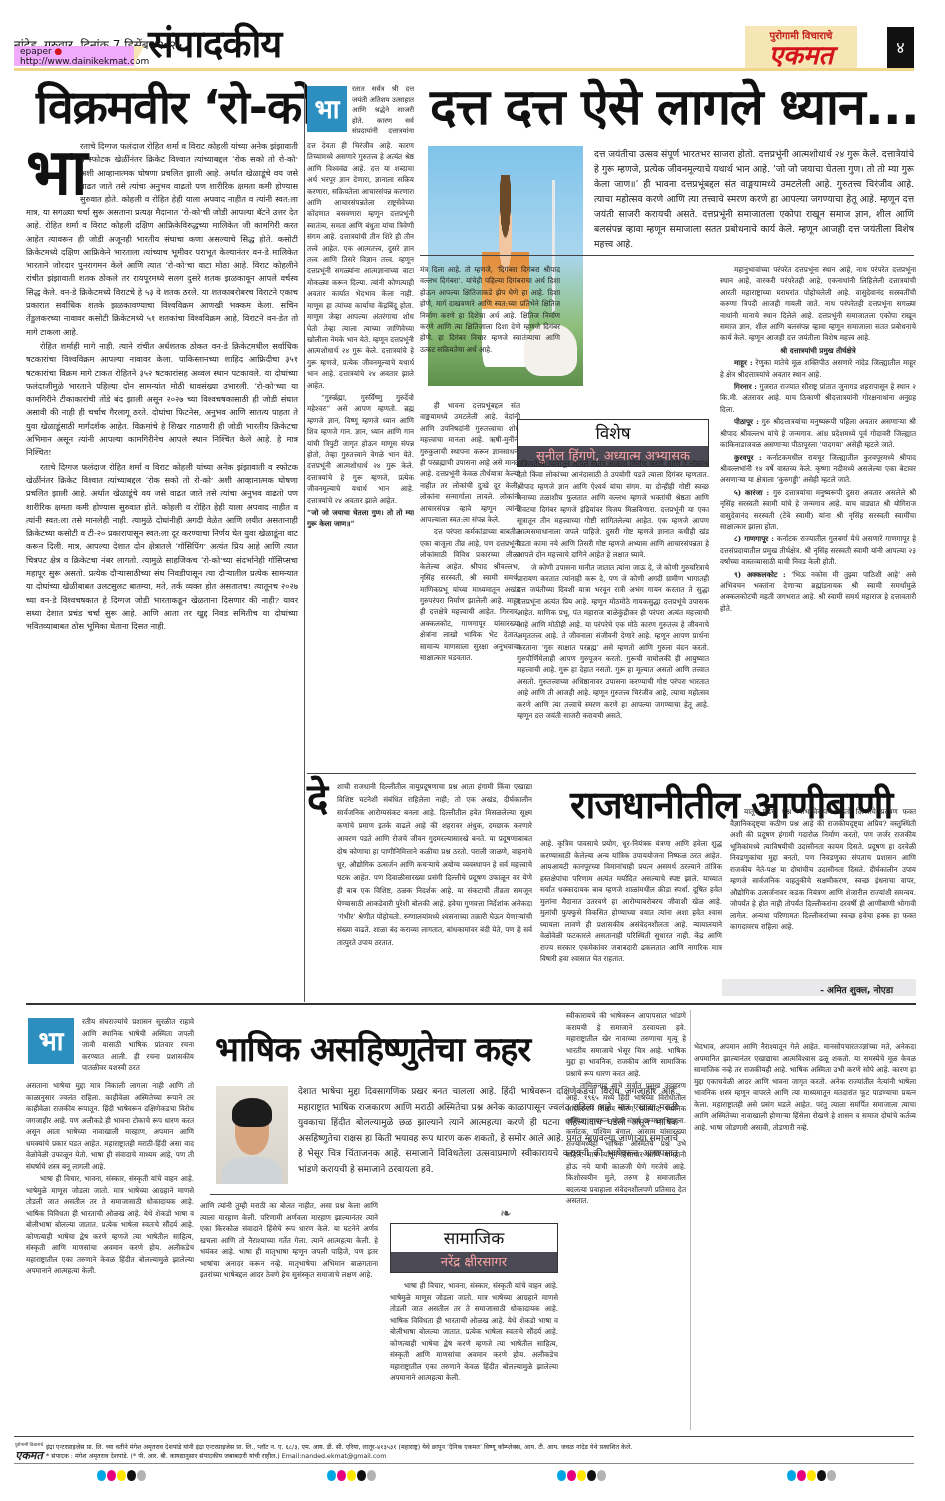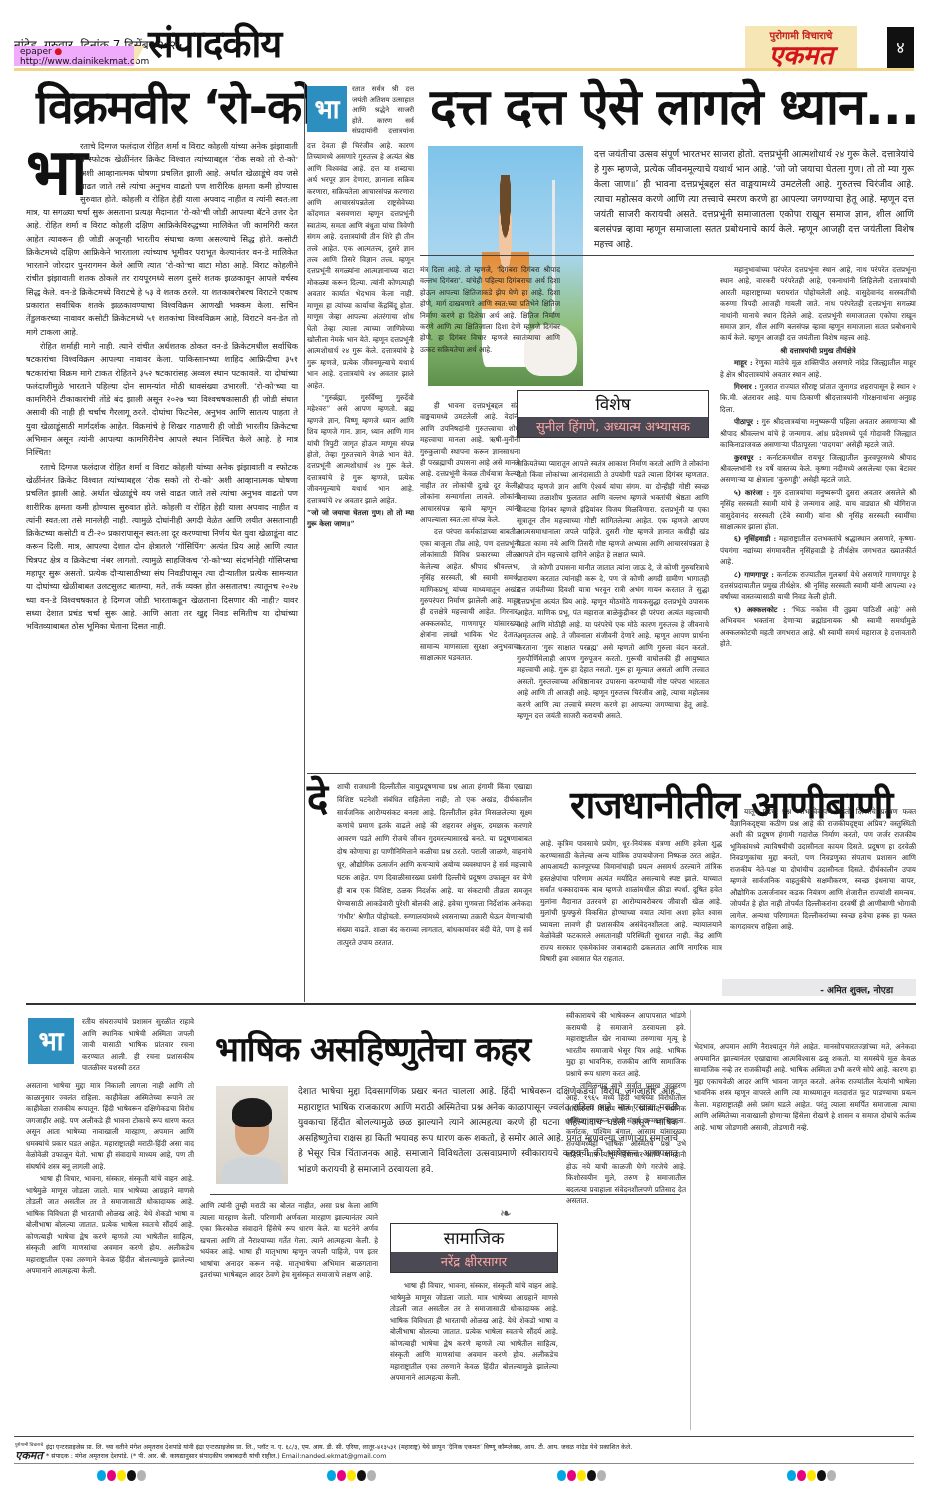--- a/index.html
+++ b/index.html
@@ -100,39 +100,38 @@
 <div class="abs txt" style="left:594px;top:146px;width:320px;height:105px;font-family:'DejaVu Sans',sans-serif;font-size:9.2px;line-height:15px;">दत्त जयंतीचा उत्सव संपूर्ण भारतभर साजरा होतो. दत्तप्रभूंनी आत्मशोधार्थ २४ गुरू केले. दत्तात्रेयांचे हे गुरू म्हणजे, प्रत्येक जीवनमूल्याचे यथार्थ भान आहे. ‘जो जो जयाचा घेतला गुण। तो तो म्या गुरू केला जाण॥’ ही भावना दत्तप्रभूंबद्दल संत वाङ्मयामध्ये उमटलेली आहे. गुरुतत्त्व चिरंजीव आहे. त्याचा महोत्सव करणे आणि त्या तत्त्वाचे स्मरण करणे हा आपल्या जगण्याचा हेतू आहे. म्हणून दत्त जयंती साजरी करायची असते. दत्तप्रभूंनी समाजातला एकोपा राखून समाज ज्ञान, शील आणि बलसंपन्न व्हावा म्हणून समाजाला सतत प्रबोधनाचे कार्य केले. म्हणून आजही दत्त जयंतीला विशेष महत्त्व आहे.</div>
 <div class="rule" style="left:420px;top:255px;width:494px;"></div>
 
 <div class="abs txt" style="left:420px;top:264px;width:140px;height:140px;font-size:7.2px;line-height:11.4px;">मंत्र दिला आहे. तो म्हणजे, ‘दिगंबरा दिगंबरा श्रीपाद वल्लभ दिगंबरा’. यांचेही पहिल्या दिगंबराचा अर्थ दिशा होऊन आपल्या क्षितिजाकडे झेप घेणे हा आहे. दिशा होणे, मार्ग दाखवणारे आणि स्वत:च्या प्रतिभेने क्षितिज निर्माण करणे हा दिशेचा अर्थ आहे. क्षितिज निर्माण करणे आणि त्या क्षितिजाला दिशा देणे म्हणजे दिगंबर होणे. हा दिगंबर विचार म्हणजे स्वातंत्र्याचा आणि उत्कट सक्रियतेचा अर्थ आहे.</div>
 
 <div class="abs txt" style="left:420px;top:400px;width:100px;height:370px;font-size:7.2px;line-height:11.4px;">
   <p>ही भावना दत्तप्रभूंबद्दल संत वाङ्मयामध्ये उमटलेली आहे. वेदांनी आणि उपनिषदांनी गुरुतत्त्वाचा शोध महत्त्वाचा मानला आहे. ऋषी-मुनींनी गुरुकुलाची स्थापना करून ज्ञानसाधना ही परब्रह्माची उपासना आहे असे मानले आहे. दत्तप्रभूंनी केवळ तीर्थयात्रा केल्या नाहीत तर लोकांची दुःखे दूर केली, लोकांना सन्मार्गाला लावले. लोकांनी आचारसंपन्न व्हावे म्हणून त्यांनी आपल्याला स्वत:ला संपन्न केले.</p>
   <p>दत्त परंपरा कर्मकांडाच्या बाबतीत एका बाजूला तीव्र आहे, पण दत्तप्रभूंनी लोकांसाठी विविध प्रकारच्या लीळा केलेल्या आहेत. श्रीपाद श्रीवल्लभ, नृसिंह सरस्वती, श्री स्वामी समर्थ, माणिकप्रभू यांच्या माध्यमातून अखंड गुरुपरंपरा निर्माण झालेली आहे. माहूर ही दत्तक्षेत्रे महत्त्वाची आहेत. गिरनार, अक्कलकोट, गाणगापूर यांसारख्या क्षेत्रांना लाखो भाविक भेट देतात. सामान्य माणसाला सुरक्षा अनुभवाचा साक्षात्कार घडवतात.</p>
 </div>
 
-<div class="abs byline-box" style="left:517px;top:390px;width:192px;height:48px;">
+<div class="abs byline-box" style="left:517px;top:419px;width:192px;height:48px;">
   <div class="byline-cat" style="height:26px;line-height:26px;">विशेष</div>
   <div class="byline-name" style="height:20px;line-height:20px;">सुनील हिंगणे, अध्यात्म अभ्यासक</div>
 </div>
 
 <div class="abs txt" style="left:517px;top:458px;width:192px;height:312px;font-size:7.2px;line-height:11.4px;">
   <p class="noind">सक्रियतेच्या प्यारातून आपले स्वतंत्र आकाश निर्माण करतो आणि ते लोकांना देतो किंवा लोकांच्या आनंदासाठी ते उपयोगी पडते त्याला दिगंबर म्हणतात. श्रीपाद म्हणजे ज्ञान आणि ऐश्वर्य यांचा संगम. या दोन्हीही गोष्टी स्वच्छ मनाच्या तळाशीच फुलतात आणि वल्लभ म्हणजे भक्तांची श्रेष्ठता आणि शेवटचा दिगंबर म्हणजे इंद्रियांवर विजय मिळविणारा. दत्तप्रभूंनी या एका सूत्रातून तीन महत्त्वाच्या गोष्टी सांगितलेल्या आहेत. एक म्हणजे आपण आत्मसमाधानाला जपले पाहिजे. दुसरी गोष्ट म्हणजे ज्ञानात कधीही खंड पडता कामा नये आणि तिसरी गोष्ट म्हणजे अभ्यास आणि आचारसंपन्नता हे आपले दोन महत्त्वाचे दागिने आहेत हे लक्षात घ्यावे.</p>
   <p>जे कोणी उपासना मानीत जातात त्यांना जाऊ दे, जे कोणी गुरुचरित्राचे पारायण करतात त्यांनाही करू दे, पण जे कोणी अगदी ग्रामीण भागातही दत्त जयंतीच्या दिवशी यात्रा भरवून रात्री अभंग गायन करतात ते सुद्धा दत्तप्रभूंना अत्यंत प्रिय आहे. म्हणून मोठमोठे गायकसुद्धा दत्तप्रभूंचे उपासक आहेत. माणिक प्रभू, पंत महाराज बाळेकुंद्रीकर ही परंपरा अत्यंत महत्त्वाची आहे आणि मोठीही आहे. या परंपरेचे एक मोठे कारण गुरुतत्त्व हे जीवनाचे अमृततत्त्व आहे. ते जीवनाला संजीवनी देणारे आहे. म्हणून आपण प्रार्थना करताना ‘गुरुः साक्षात परब्रह्म’ असे म्हणतो आणि गुरुला वंदन करतो. गुरुपौर्णिमेलाही आपण गुरुपूजन करतो. गुरूची वाघोलकी ही आयुष्यात महत्त्वाची आहे. गुरू हा देहात नसतो. गुरू हा मूल्यात असतो आणि तत्त्वात असतो. गुरुतत्त्वाच्या अधिष्ठानावर उपासना करण्याची गोष्ट परंपरा भारतात आहे आणि ती आजही आहे. म्हणून गुरुतत्त्व चिरंजीव आहे, त्याचा महोत्सव करणे आणि त्या तत्त्वाचे स्मरण करणे हा आपल्या जगण्याचा हेतू आहे. म्हणून दत्त जयंती साजरी करायची असते.</p>
 </div>
 
 <div class="abs txt" style="left:720px;top:264px;width:196px;height:506px;font-size:7.2px;line-height:11.4px;">
   <p>महानुभावांच्या परंपरेत दत्तप्रभूंना स्थान आहे, नाथ परंपरेत दत्तप्रभूंना स्थान आहे, वारकरी परंपरेतही आहे, एकनाथांनी लिहिलेली दत्तात्रयांची आरती महाराष्ट्राच्या घराघरांत पोहोचलेली आहे. वासुदेवानंद सरस्वतींची करुणा त्रिपदी आजही गायली जाते. नाथ परंपरेतही दत्तप्रभूंना सगळ्या नाथांनी मानाचे स्थान दिलेले आहे. दत्तप्रभूंनी समाजातला एकोपा राखून समाज ज्ञान, शील आणि बलसंपन्न व्हावा म्हणून समाजाला सतत प्रबोधनाचे कार्य केले. म्हणून आजही दत्त जयंतीला विशेष महत्त्व आहे.</p>
   <p class="noind" style="text-align:center;font-weight:bold;">श्री दत्तात्रयांची प्रमुख तीर्थक्षेत्रे</p>
   <p><b>माहूर :</b> <span>रेणुका मातेचे मूळ शक्तिपीठ असणारे नांदेड जिल्ह्यातील माहूर हे क्षेत्र श्रीदत्तात्रयांचे अवतार स्थान आहे.</span></p>
   <p><b>गिरनार :</b> <span>गुजरात राज्यात सौराष्ट्र प्रांतात जुनागड शहरापासून हे स्थान २ कि.मी. अंतरावर आहे. याच ठिकाणी श्रीदत्तात्रयांनी गोरक्षनाथांना अनुग्रह दिला.</span></p>
   <p><b>पीठापूर :</b> <span>गुरु श्रीदत्तात्रयांचा मनुष्यरूपी पहिला अवतार असणाऱ्या श्री श्रीपाद श्रीवल्लभ यांचे हे जन्मगाव. आंध्र प्रदेशमध्ये पूर्व गोदावरी जिल्ह्यात काकिनाडाजवळ असणाऱ्या पीठापूरला ‘पादगया’ असेही म्हटले जाते.</span></p>
   <p><b>कुरवपूर :</b> <span>कर्नाटकमधील रायचूर जिल्ह्यातील कुरवपूरमध्ये श्रीपाद श्रीवल्लभांनी १४ वर्षे वास्तव्य केले. कृष्णा नदीमध्ये असलेल्या एका बेटावर असणाऱ्या या क्षेत्राला ‘कुरुगड्डी’ असेही म्हटले जाते.</span></p>
   <p><b>५) कारंजा :</b> <span>गुरु दत्तात्रयांचा मनुष्यरूपी दुसरा अवतार असलेले श्री नृसिंह सरस्वती स्वामी यांचे हे जन्मगाव आहे. याच वाड्यात श्री योगिराज वासुदेवानंद सरस्वती (टेंबे स्वामी) यांना श्री नृसिंह सरस्वती स्वामींचा साक्षात्कार झाला होता.</span></p>
-  <p><b>६) नृसिंहवाडी :</b> <span>महाराष्ट्रातील दत्तभक्तांचे श्रद्धास्थान असणारे, कृष्णा-पंचगंगा नद्यांच्या संगमावरील नृसिंहवाडी हे तीर्थक्षेत्र जगभरात ख्यातकीर्त आहे.</span></p>
   <p><b>८) गाणगापूर :</b> <span>कर्नाटक राज्यातील गुलबर्गा येथे असणारे गाणगापूर हे दत्तसंप्रदायातील प्रमुख तीर्थक्षेत्र. श्री नृसिंह सरस्वती स्वामी यांनी आपल्या २३ वर्षांच्या वास्तव्यासाठी याची निवड केली होती.</span></p>
   <p><b>९) अक्कलकोट :</b> <span>‘भिऊ नकोस मी तुझ्या पाठिशी आहे’ असे अभिवचन भक्तांना देणाऱ्या ब्रह्मांडनायक श्री स्वामी समर्थांमुळे अक्कलकोटची महती जगभरात आहे. श्री स्वामी समर्थ महाराज हे दत्तावतारी होते.</span></p>
 </div>
 
 <div class="rule" style="left:307px;top:773px;width:609px;"></div>
 
 <div class="abs dropcap-plain" style="left:307px;top:778px;font-size:40px;">दे</div>
 <div class="abs txt" style="left:307px;top:780px;width:225px;height:220px;font-size:7.2px;line-height:13px;">
   <p class="noind" style="padding-left:30px;">शाची राजधानी दिल्लीतील वायुप्रदूषणाचा प्रश्न आता हंगामी किंवा एखाद्या विशिष्ट घटनेशी संबंधित राहिलेला नाही; तो एक अखंड, दीर्घकालीन सार्वजनिक आरोग्यसंकट बनला आहे. दिल्लीतील हवेत मिसळलेल्या सूक्ष्म कणांचे प्रमाण इतके वाढले आहे की शहरावर अंधुक, दमछाक करणारे आवरण पडते आणि रोजचे जीवन गुदमरल्यासारखे बनते. या प्रदूषणाबाबत दोष कोणाचा हा पाणीनिमित्ताने कळीचा प्रश्न ठरतो. पराली जाळणे, वाहनांचे धूर, औद्योगिक उत्सर्जन आणि कचऱ्याचे अयोग्य व्यवस्थापन हे सर्व महत्त्वाचे घटक आहेत. पण दिवाळीसारख्या प्रसंगी दिल्लीचे प्रदूषण उफाळून वर येणे ही बाब एक विशिष्ट, ठळक निदर्शक आहे. या संकटाची तीव्रता समजून घेण्यासाठी आकडेवारी पुरेशी बोलकी आहे. हवेचा गुणवत्ता निर्देशांक अनेकदा ‘गंभीर’ श्रेणीत पोहोचतो. रुग्णालयांमध्ये श्वसनाच्या तक्रारी घेऊन येणाऱ्यांची संख्या वाढते. शाळा बंद कराव्या लागतात, बांधकामांवर बंदी येते, पण हे सर्व तात्पुरते उपाय ठरतात.</p>
 </div>

